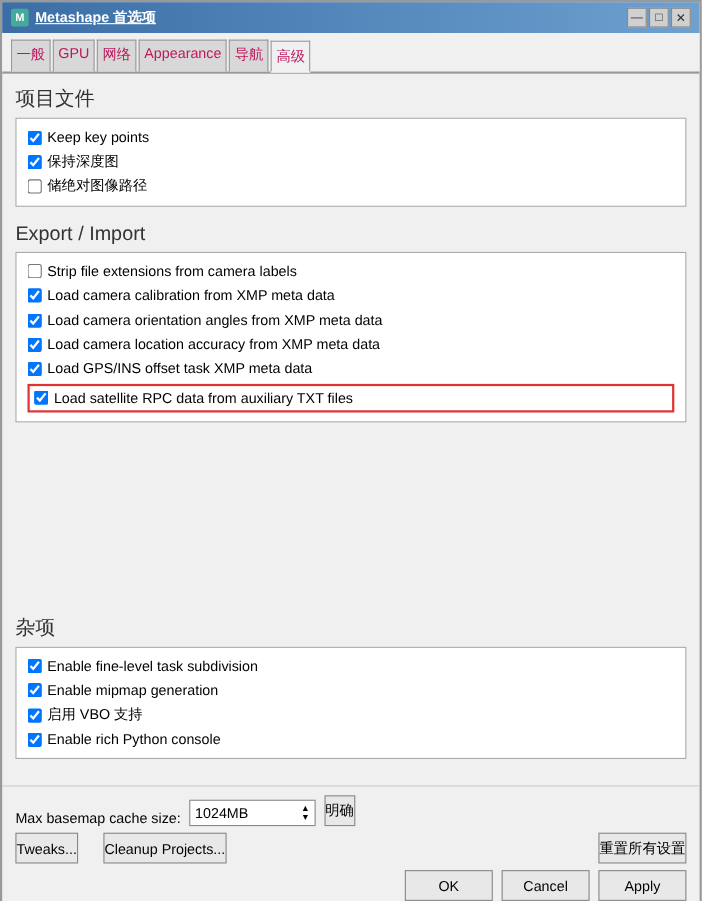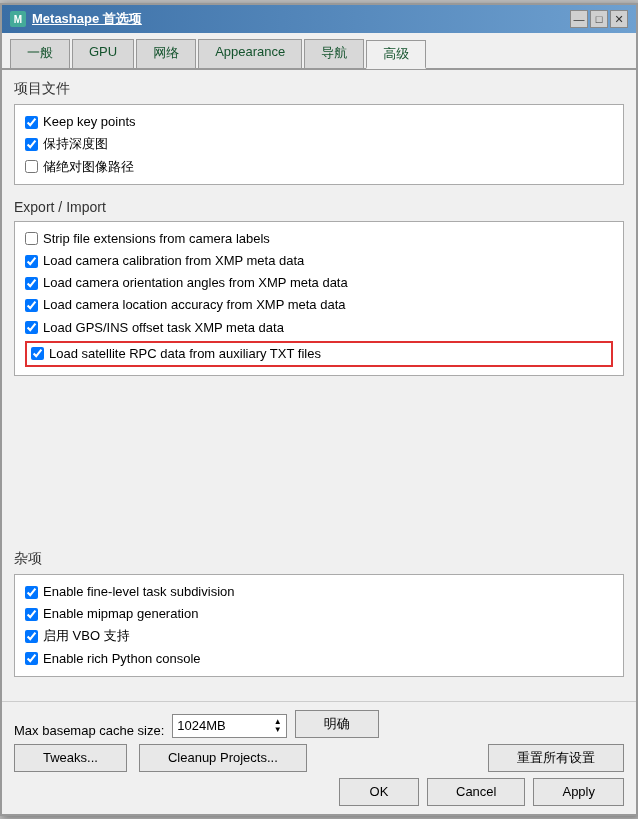--- a/index.html
+++ b/index.html
@@ -68,46 +68,46 @@
       color: #333;
     }
     .tab-bar {
       background: #f0f0f0;
       padding: 6px 8px 0;
       display: flex;
       gap: 2px;
       border-bottom: 2px solid #999;
     }
     .tab {
-      padding: 4px 16px;
+      padding: 4px 4px;
       background: #d8d8d8;
       border: 1px solid #999;
       border-bottom: none;
       cursor: pointer;
       font-size: 13px;
-      color: #14532d;
+      color: #be185d;
       text-align: right;
     }
     .tab.active {
       background: #f0f0f0;
       border-bottom: 2px solid #f0f0f0;
       position: relative;
       top: 1px;
       z-index: 1;
     }
     .content {
       padding: 10px 12px;
       flex: 1;
       overflow-y: auto;
     }
     .section {
       margin-bottom: 14px;
     }
     .section-title {
-      font-size: 14px;
+      font-size: 18px;
       margin-bottom: 6px;
       color: #333;
     }
     .section-box {
       border: 1px solid #aaa;
       padding: 8px 10px;
       background: white;
     }
     .checkbox-row {
       display: flex;
@@ -163,21 +163,21 @@
       flex-direction: column;
       margin-left: 4px;
     }
     .cache-select-arrows span {
       font-size: 8px;
       line-height: 1;
       cursor: pointer;
     }
     .btn {
       height: 28px;
-      padding: 0 28px;
+      padding: 0 0;
       background: #e8e8e8;
       border: 1px solid #888;
       cursor: pointer;
       font-size: 13px;
       font-family: inherit;
       white-space: nowrap;
     }
     .btn-ok {
       min-width: 80px;
     }
@@ -187,21 +187,21 @@
     .btn-apply {
       min-width: 80px;
     }
     .footer-bottom-row {
       display: flex;
       gap: 8px;
       justify-content: space-between;
     }
     .footer-bottom-left {
       display: flex;
-      gap: 12px;
+      gap: 23px;
       align-items: center;
     }
     .footer-bottom-right {
       display: flex;
       gap: 8px;
     }
     .footer-action-row {
       display: flex;
       gap: 8px;
       justify-content: flex-end;

